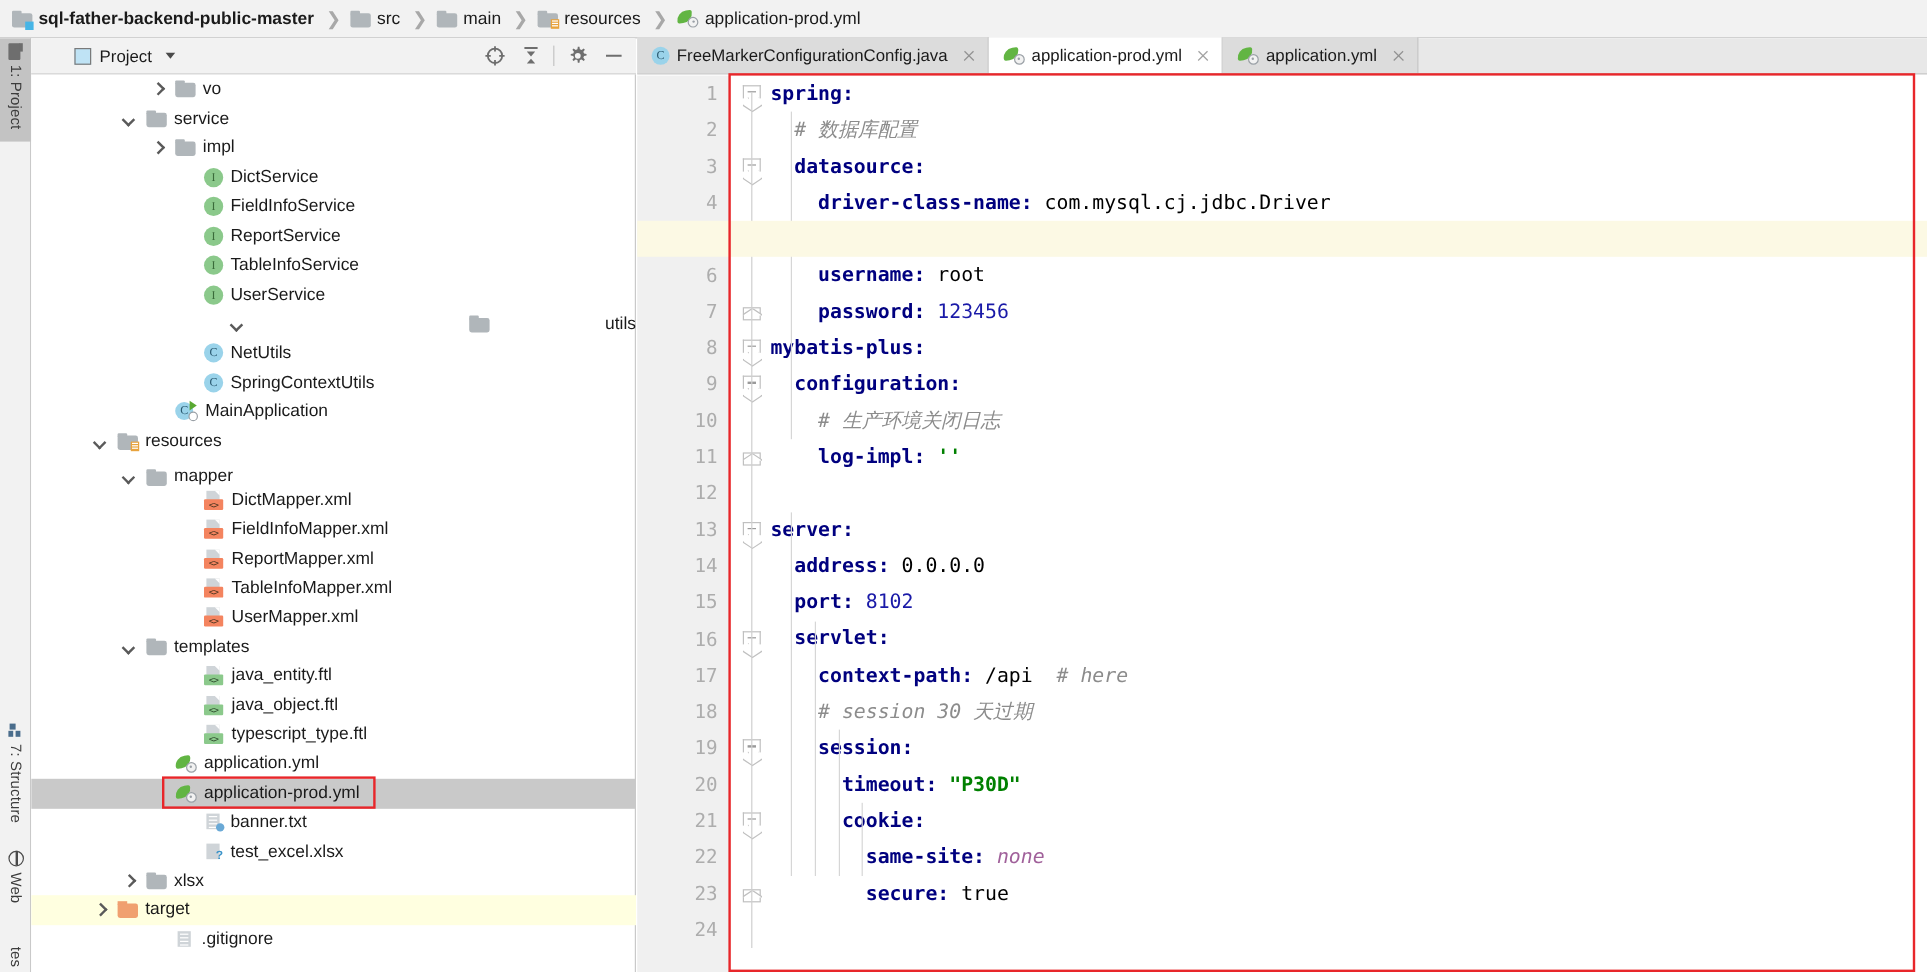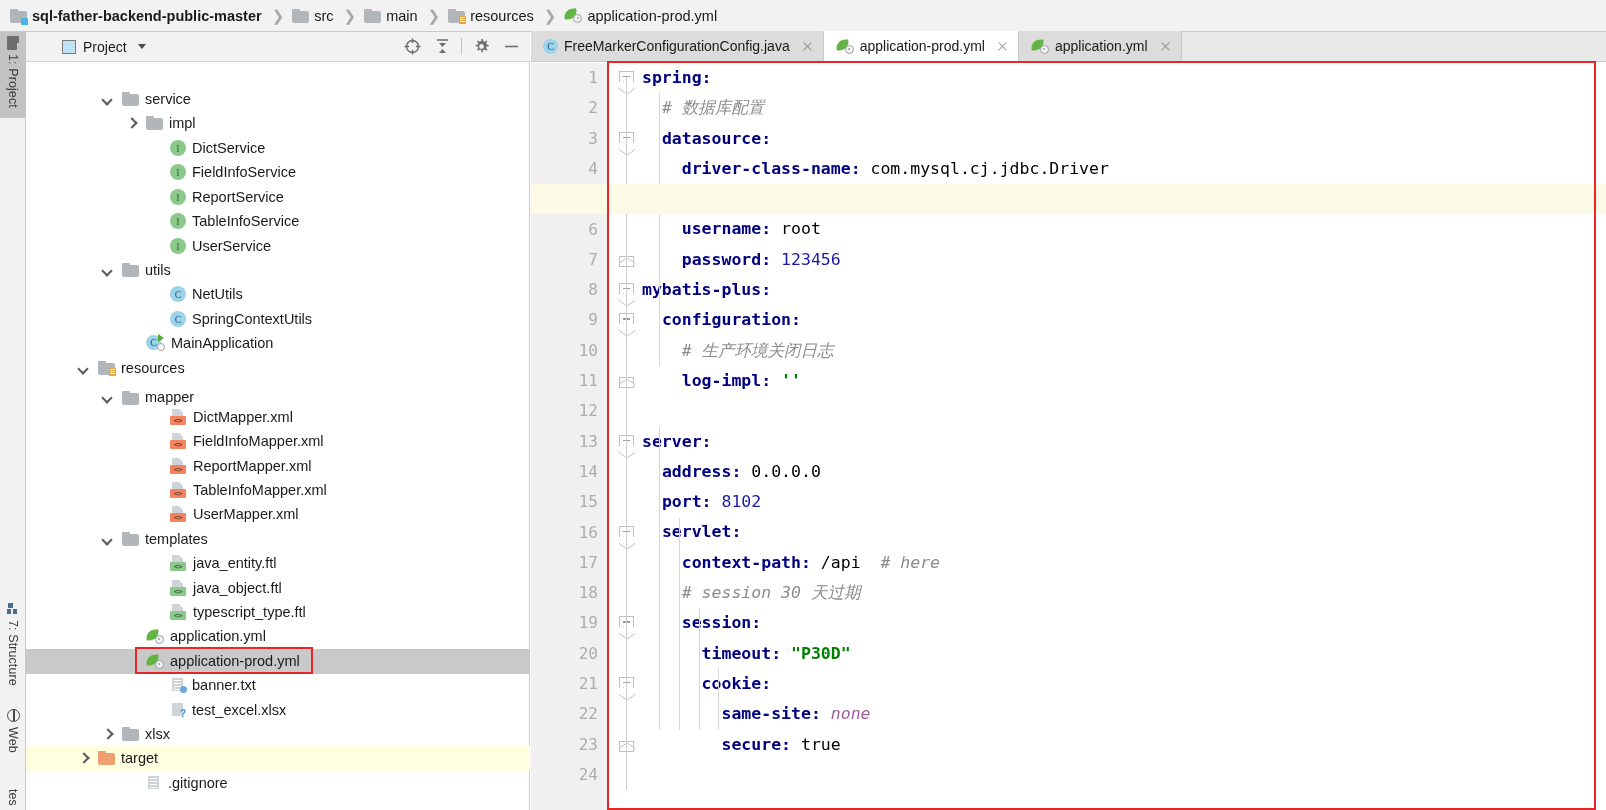--- a/index.html
+++ b/index.html
@@ -389,20 +389,27 @@
       </div>
       <div class="tb-btn">
         <svg width="17" height="17" viewBox="0 0 17 17">
           <line x1="2" y1="8.5" x2="15" y2="8.5" stroke="#6e6e6e" stroke-width="1.6"></line>
         </svg>
       </div>
     </div>
   </div>
 
   <div id="tree">
+      <div class="row" style="position: absolute; left: 0px; right: 0px; top: 0px;">
+        <span style="display: inline-block; width: 98px; flex: 0 0 auto;"></span>
+        <span class="arrow right"></span>
+        <span style="display: inline-block; width: 7px; flex: 0 0 auto;"></span>
+        <span class="ic-folder"></span>
+        <span class="node-label">vo</span>
+      </div>
       <div class="row" style="position: absolute; left: 0px; right: 0px; top: 25px;">
         <span style="display: inline-block; width: 74px; flex: 0 0 auto;"></span>
         <span class="arrow down"></span>
         <span style="display: inline-block; width: 7px; flex: 0 0 auto;"></span>
         <span class="ic-folder"></span>
         <span class="node-label">service</span>
       </div>
       <div class="row" style="position: absolute; left: 0px; right: 0px; top: 49px;">
         <span style="display: inline-block; width: 98px; flex: 0 0 auto;"></span>
         <span class="arrow right"></span>
@@ -438,21 +445,21 @@
         <span class="ic-iface">I</span>
         <span class="node-label">TableInfoService</span>
       </div>
       <div class="row" style="position: absolute; left: 0px; right: 0px; top: 172px;">
         <span style="display: inline-block; width: 122px; flex: 0 0 auto;"></span>
         <span class="arrow"></span>
         <span style="display: inline-block; width: 7px; flex: 0 0 auto;"></span>
         <span class="ic-iface">I</span>
         <span class="node-label">UserService</span>
       </div>
-      <div class="row" style="position: absolute; left: 0px; right: 0px; top: 196px;">
+      <div class="row" style="position: absolute; left: 0px; right: 0px; top: 196px; justify-content: space-between;">
         <span style="display: inline-block; width: 74px; flex: 0 0 auto;"></span>
         <span class="arrow down"></span>
         <span style="display: inline-block; width: 7px; flex: 0 0 auto;"></span>
         <span class="ic-folder"></span>
         <span class="node-label">utils</span>
       </div>
       <div class="row" style="position: absolute; left: 0px; right: 0px; top: 220px;">
         <span style="display: inline-block; width: 122px; flex: 0 0 auto;"></span>
         <span class="arrow"></span>
         <span style="display: inline-block; width: 7px; flex: 0 0 auto;"></span>

